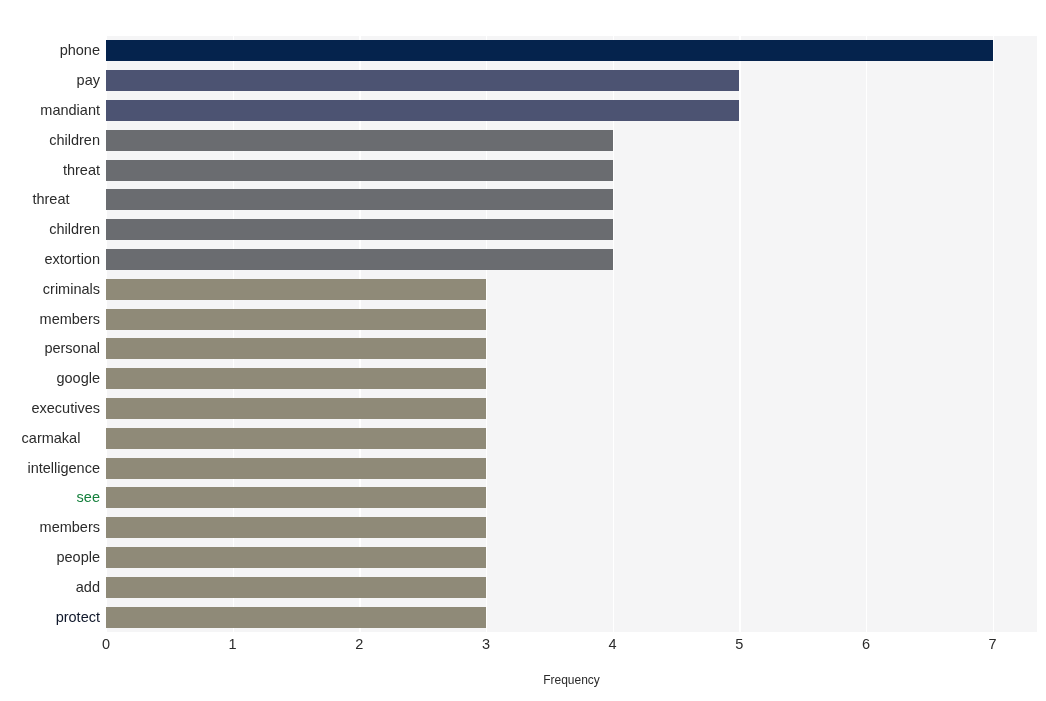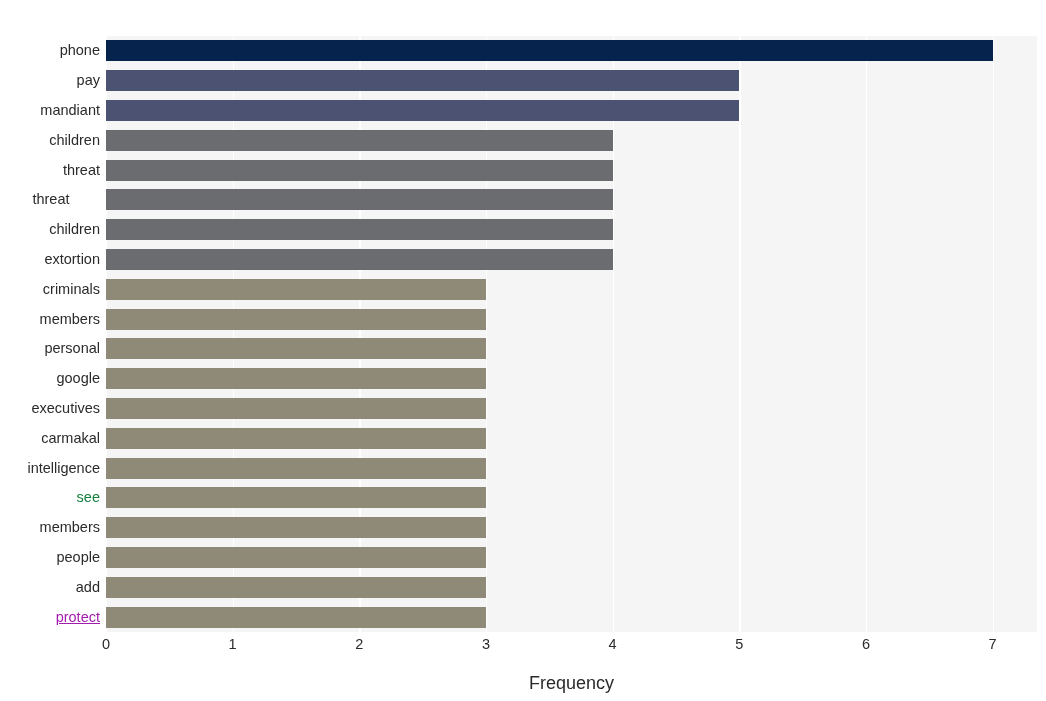--- a/index.html
+++ b/index.html
@@ -91,21 +91,21 @@
     text-align: center;
     font-size: 14.5px;
     color: #2b2b2b;
   }
   #xlabel {
     position: absolute;
     left: 106px;
     top: 673px;
     width: 931px;
     text-align: center;
-    font-size: 18px;
+    font-size: 12px;
     color: #2b2b2b;
   }
 </style>
 </head>
 <body>
 
 <div id="figure" style="background: rgb(255, 255, 255);">
 
 
   <div id="ytick-layer">
@@ -115,27 +115,27 @@
       <div class="ytick" style="top: 95.8px; color: rgb(43, 43, 43);">children</div>
       <div class="ytick" style="top: 125.6px; color: rgb(43, 43, 43);">threat</div>
       <div class="ytick" style="top: 155.4px; color: rgb(43, 43, 43); text-align: center;">threat</div>
       <div class="ytick" style="top: 185.2px; color: rgb(43, 43, 43);">children</div>
       <div class="ytick" style="top: 215px; color: rgb(43, 43, 43);">extortion</div>
       <div class="ytick" style="top: 244.8px; color: rgb(43, 43, 43);">criminals</div>
       <div class="ytick" style="top: 274.6px; color: rgb(43, 43, 43);">members</div>
       <div class="ytick" style="top: 304.4px; color: rgb(43, 43, 43);">personal</div>
       <div class="ytick" style="top: 334.2px; color: rgb(43, 43, 43);">google</div>
       <div class="ytick" style="top: 364px; color: rgb(43, 43, 43);">executives</div>
-      <div class="ytick" style="top: 393.8px; color: rgb(43, 43, 43);">carmakal</div>
+      <div class="ytick" style="top: 393.8px; color: rgb(43, 43, 43); text-align: center;">carmakal</div>
       <div class="ytick" style="top: 423.6px; color: rgb(43, 43, 43);">intelligence</div>
       <div class="ytick" style="top: 453.4px; color: #15803d;">see</div>
       <div class="ytick" style="top: 483.2px; color: rgb(43, 43, 43);">members</div>
       <div class="ytick" style="top: 513px; color: rgb(43, 43, 43);">people</div>
       <div class="ytick" style="top: 542.8px; color: rgb(43, 43, 43);">add</div>
-      <div class="ytick" style="top: 572.6px; color: #a21caf; text-decoration: underline;">protect</div>
+      <div class="ytick" style="top: 572.6px; color: #0f172a;">protect</div>
     </div>
 
   <div id="plot-area" style="background: rgb(245, 245, 246);">
     <div id="gridlines">
         <div class="gridline" style="left: 0px; background: rgb(255, 255, 255);"></div>
         <div class="gridline" style="left: 126.667px; background: rgb(255, 255, 255);"></div>
         <div class="gridline" style="left: 253.333px; background: rgb(255, 255, 255);"></div>
         <div class="gridline" style="left: 380px; background: rgb(255, 255, 255);"></div>
         <div class="gridline" style="left: 506.667px; background: rgb(255, 255, 255);"></div>
         <div class="gridline" style="left: 633.333px; background: rgb(255, 255, 255);"></div>

